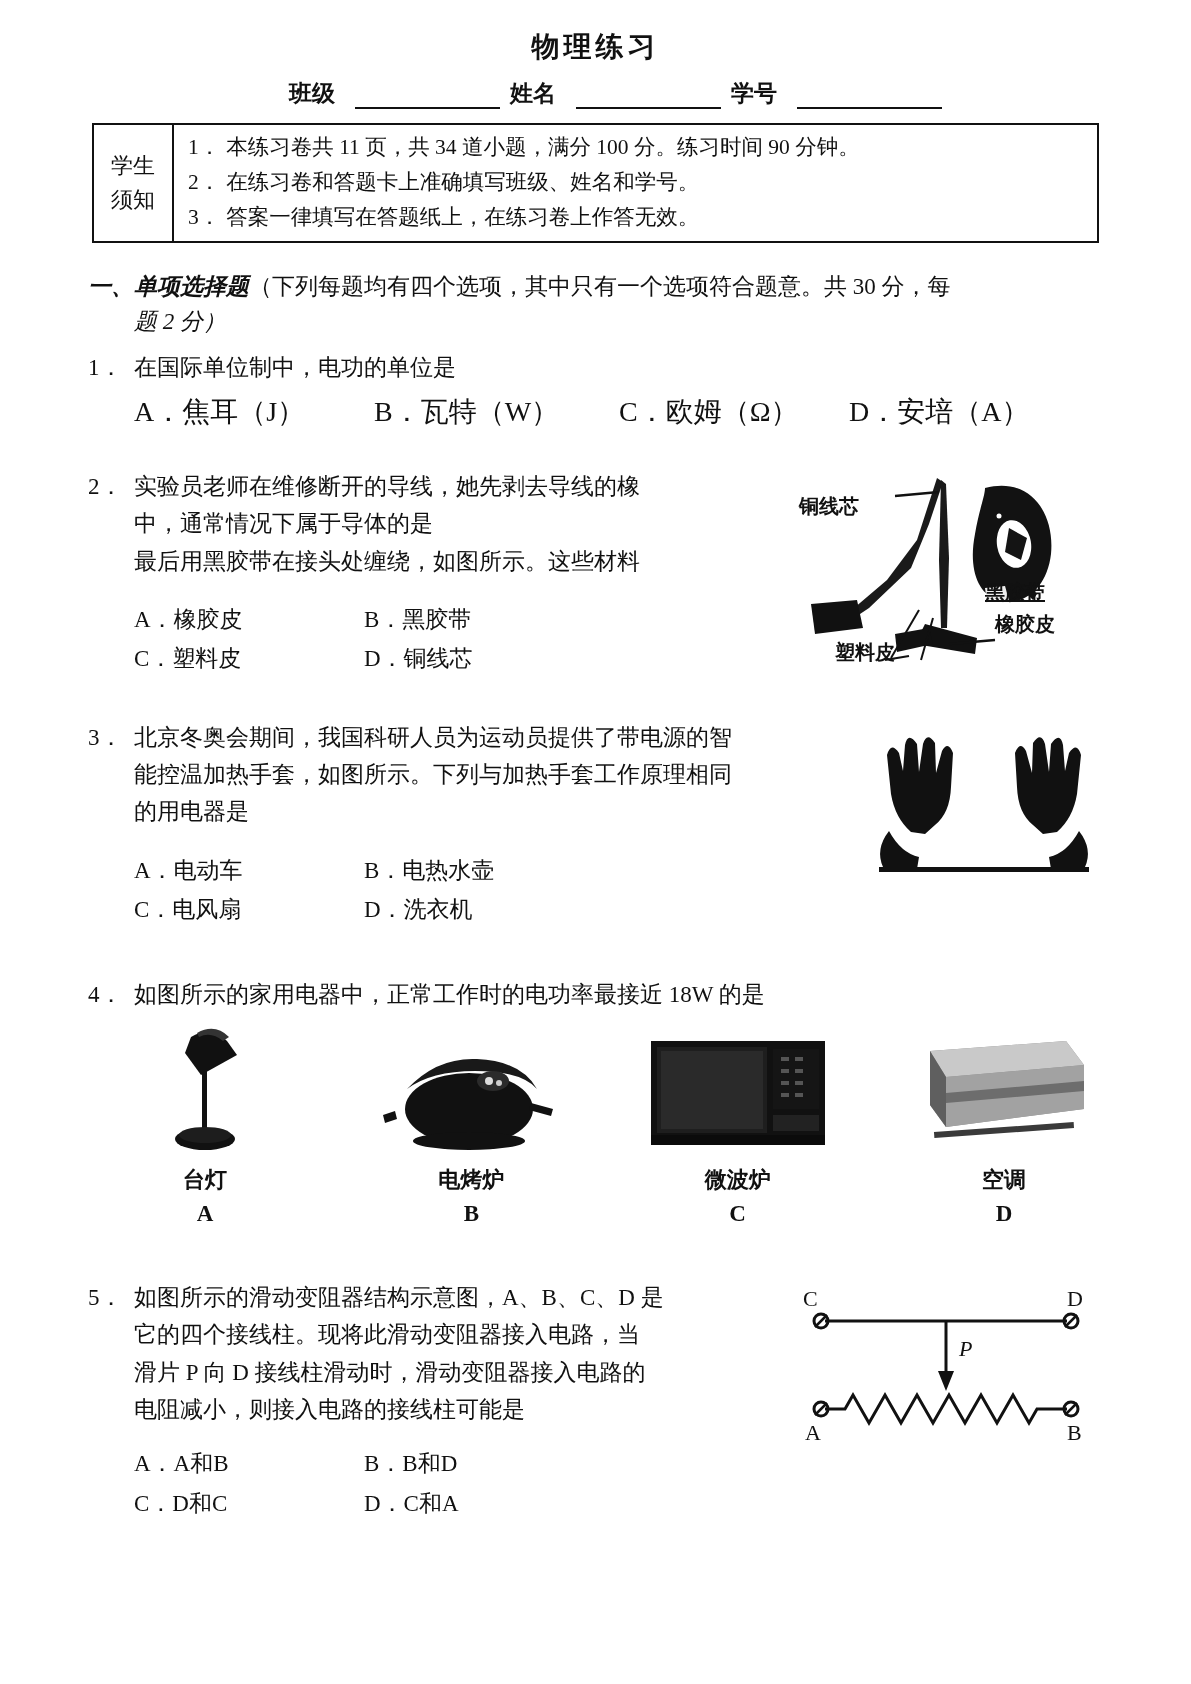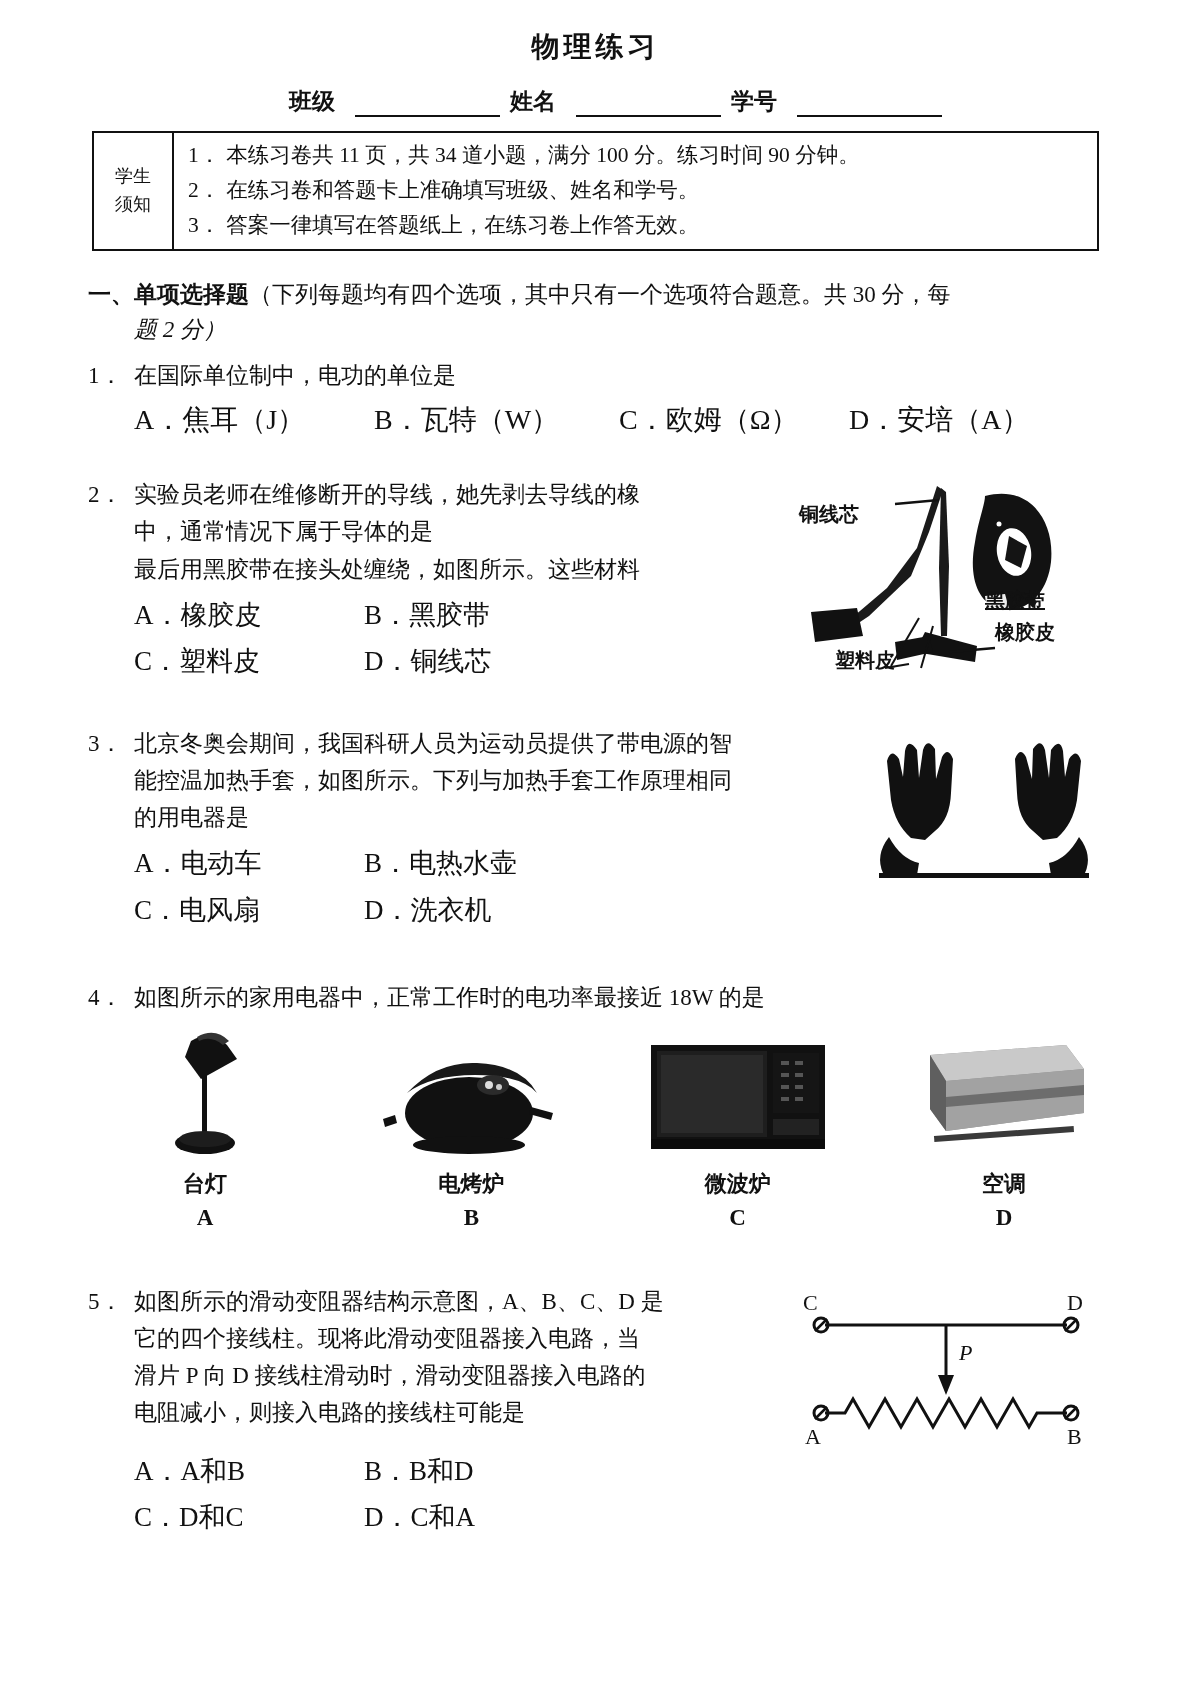--- a/index.html
+++ b/index.html
@@ -12,61 +12,61 @@
 
   
   .title{
     text-align:center;font-size:28px;font-weight:700;letter-spacing:4px;
     margin:28px 0 12px 0;font-family:"DejaVu Sans","Liberation Sans",sans-serif;
   }
   .idrow{
     display:flex;justify-content:center;align-items:flex-end;gap:10px;
     font-size:23px;margin:4px 0 14px 0;padding-left:40px;
   }
-  .idfield{display:flex;align-items:flex-end;gap:20px;margin-top:8px;}
+  .idfield{display:flex;align-items:flex-end;gap:20px;}
   .idlabel{font-weight:700;font-size:23px;white-space:nowrap;}
   .idline{display:inline-block;width:145px;border-bottom:2px solid #111;height:20px;}
 
   
   .notice{
     margin:6px 92px 0 92px;border:2px solid #111;display:flex;
   }
   .notice-head{
     width:78px;flex:0 0 78px;border-right:2px solid #111;
     display:flex;flex-direction:column;align-items:center;justify-content:center;
-    font-size:18px;line-height:1.55;padding:20px 0;
+    font-size:22px;line-height:1.55;padding:20px 0;
   }
   .notice-body{flex:1;padding:5px 10px 7px 14px;}
   .notice-item{
     font-size:21.5px;line-height:1.62;white-space:nowrap;
     display:flex;gap:6px;
   }
   .notice-num{flex:0 0 auto;}
 
   
   .section-head{
     margin:26px 92px 0 88px;font-size:23px;line-height:1.5;
     text-indent:0;
   }
-  .section-head b{font-family:"DejaVu Sans","Liberation Sans",sans-serif;font-weight:700;}
+  .section-head b{font-family:"DejaVu Sans","Liberation Sans",sans-serif;font-weight:700;font-style:italic;}
   .sh-cont{margin-left:46px;font-style:italic;}
 
   .q{margin:10px 92px 0 88px;position:relative;font-size:23px;line-height:1.62;}
   .q-row{display:flex;align-items:flex-start;}
   .q-num{flex:0 0 46px;font-family:"Liberation Serif",serif;}
   .q-text{flex:1;}
   .q-text p{margin:0;}
 
   .opts{margin:2px 0 0 46px;display:flex;font-size:28px;}
   .opts .op{white-space:nowrap;}
   .opts-1 .op:nth-child(1){width:240px;}
   .opts-1 .op:nth-child(2){width:245px;}
   .opts-1 .op:nth-child(3){width:230px;}
 
-  .opts-2col{margin:4px 0 0 46px;font-size:27px;}
+  .opts-2col{margin:20px 0 0 46px;font-size:23px;}
   .opts-2col .orow{display:flex;line-height:1.72;}
   .opts-2col .orow .op:first-child{width:230px;}
 
   .q-body{display:flex;}
   .q-left{flex:1;}
   .q-fig{flex:0 0 auto;}
 
   
   .fig-wire{position:relative;width:300px;height:200px;font-size:20px;}
   .fig-wire .lab{position:absolute;white-space:nowrap;font-family:"DejaVu Sans","Liberation Sans",sans-serif;font-weight:600;}

